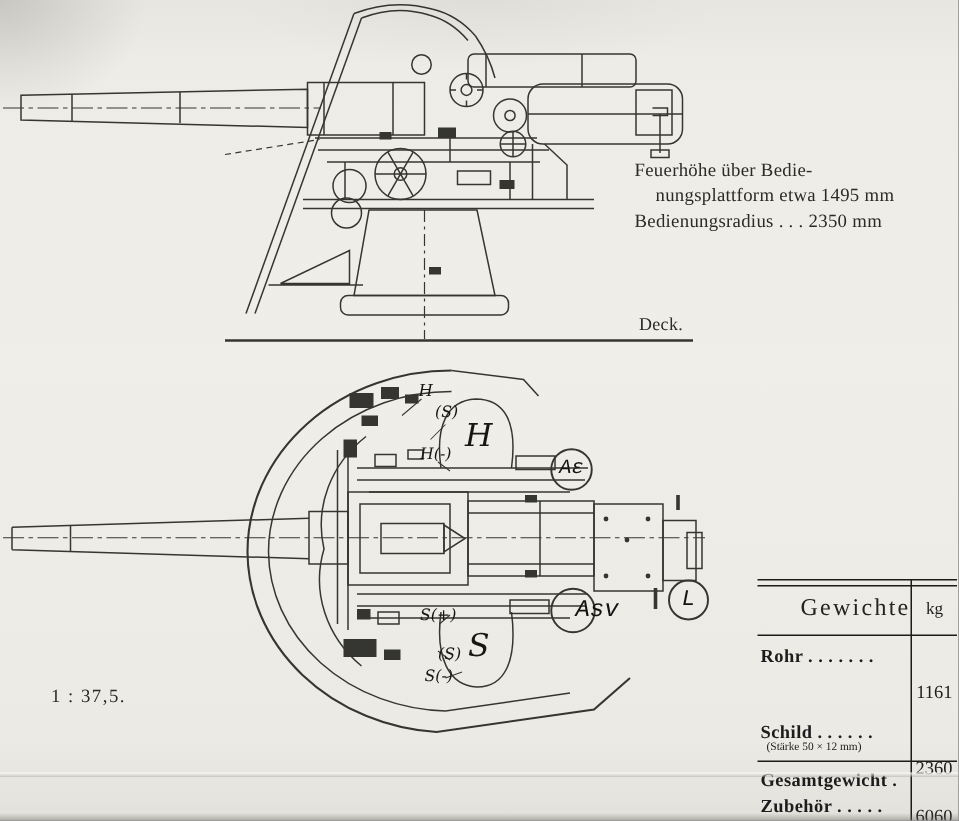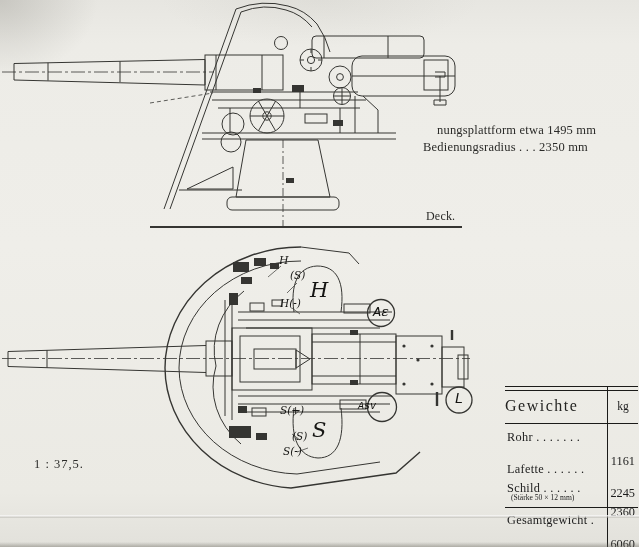--- a/index.html
+++ b/index.html
@@ -21,25 +21,25 @@
     background:linear-gradient(180deg,rgba(255,255,255,.85),rgba(140,138,130,.35));}
   .bottom-band{position:absolute;left:0;bottom:0;width:100%;height:5px;
     background:linear-gradient(180deg,rgba(120,118,112,0),rgba(110,108,100,.45));}
   
   #wtable{position:absolute;left:505px;top:386px;width:133px;height:161px;}
   .t-topline1{position:absolute;left:0;right:0;top:0;height:0;border-top:1.8px solid #1b1b19;}
   .t-topline2{position:absolute;left:0;right:0;top:4px;height:0;border-top:1px solid #1b1b19;}
   .t-headline{position:absolute;left:0;right:0;top:37px;border-top:1.6px solid #1b1b19;}
   .t-sepline{position:absolute;left:0;right:0;top:121px;border-top:1.3px solid #1b1b19;}
   .t-vline{position:absolute;left:102px;top:0;bottom:-1px;width:1.4px;background:#1b1b19;}
-  .t-header-title{position:absolute;left:0;width:102px;top:11px;text-align:left;
+  .t-header-title{position:absolute;left:0;width:102px;top:11px;text-align:right;
     font-size:16px;letter-spacing:1.5px;color:#242422;}
   .t-header-unit{position:absolute;left:103px;right:0;top:14px;text-align:center;font-size:11.5px;}
   .t-row{position:absolute;left:0;right:0;height:15px;font-size:12.3px;}
-  .t-label{position:absolute;left:2px;letter-spacing:.3px;}
+  .t-label{position:absolute;left:2px;letter-spacing:.3px;font-weight:bold;}
   .t-value{position:absolute;left:104px;right:3px;text-align:right;margin-top:24px;}
   .t-note{position:absolute;left:6px;top:11.5px;font-size:7.6px;letter-spacing:0;}
 </style>
 </head>
 <body>
 
 <div id="paper">
 
   <svg width="639" height="547" viewBox="0 0 639 547">
     <g stroke="#22221f" stroke-width="1" fill="none" opacity="0.9">
@@ -171,66 +171,67 @@
           <rect x="229" y="426" width="22" height="12"></rect>
           <rect x="256" y="433" width="11" height="7"></rect>
           <rect x="238" y="406" width="9" height="7"></rect>
           <rect x="350" y="330" width="8" height="5"></rect>
           <rect x="350" y="380" width="8" height="5"></rect>
         </g>
       </g>
     </g>
   </svg>
 
+  <div class="txt ann" style="left:423px;top:106px;">Feuerhöhe über Bedie-</div>
   <div class="txt ann" style="left:437px;top:123px;">nungsplattform  etwa  1495 mm</div>
   <div class="txt ann" style="left:423px;top:140px;">Bedienungsradius . . . 2350 mm</div>
   <div class="txt ann" style="left:426px;top:209px;font-size:12px;">Deck.</div>
   <div class="txt ann" style="left:34px;top:457px;letter-spacing:1px;">1 : 37,5.</div>
 
   <div class="txt script" style="left:279px;top:254px;font-size:11px;">H</div>
   <div class="txt script" style="left:290px;top:269px;font-size:10.5px;">(S)</div>
   <div class="txt script" style="left:310px;top:278px;font-size:21px;">H</div>
   <div class="txt script" style="left:280px;top:297px;font-size:10.5px;">H(-)</div>
   <div class="txt script" style="left:280px;top:404px;font-size:10.5px;">S(+)</div>
   <div class="txt script" style="left:312px;top:418px;font-size:21px;">S</div>
   <div class="txt script" style="left:292px;top:430px;font-size:10.5px;">(S)</div>
   <div class="txt script" style="left:283px;top:445px;font-size:10.5px;">S(-)</div>
 
   <div class="circ-letter" style="left:381px;top:313px;font-size:13.5px;">Aε</div>
-  <div class="circ-letter" style="left:367px;top:407px;font-size:10px;text-align:center;">Asv</div>
+  <div class="circ-letter" style="left:398px;top:407px;font-size:16px;text-align:center;">Asv</div>
   <div class="circ-letter" style="left:459px;top:400px;font-size:15px;">L</div>
 
   <div id="wtable">
     <div class="t-topline1"></div>
     <div class="t-topline2"></div>
     <div class="t-vline"></div>
     <div class="t-header-title">Gewichte</div>
     <div class="t-header-unit">kg</div>
     <div class="t-headline"></div>
 
     <div class="t-row" style="top:44px;">
       <span class="t-label"><span>Rohr</span>
         <span>. . . . . . .</span></span>
       <span class="t-value">1161</span>
     </div>
-    <div class="t-row" style="top:76px;">
-      <span class="t-label"><span>Lafette</span>
-        <span>. . . . . .</span></span>
-      <span class="t-value">2245</span>
-    </div>
     <div class="t-row" style="top:95px;">
       <span class="t-label"><span>Schild</span>
         <span>. . . . . .</span></span>
       <span class="t-value">2360</span>
       <span class="t-note">(Stärke 50 × 12 mm)</span>
     </div>
     <div class="t-sepline"></div>
     <div class="t-row" style="top:127px;">
       <span class="t-label"><span>Gesamtgewicht</span>
         <span>.</span></span>
       <span class="t-value">6060</span>
     </div>
+    <div class="t-row" style="top:144px;">
+      <span class="t-label"><span>Zubehör</span>
+        <span>. . . . .</span></span>
+      <span class="t-value">65</span>
+    </div>
   </div>
 
   <div class="crease" style="top:515px;"></div>
   <div class="bottom-band"></div>
 
 </div>
 
 </body></html>

